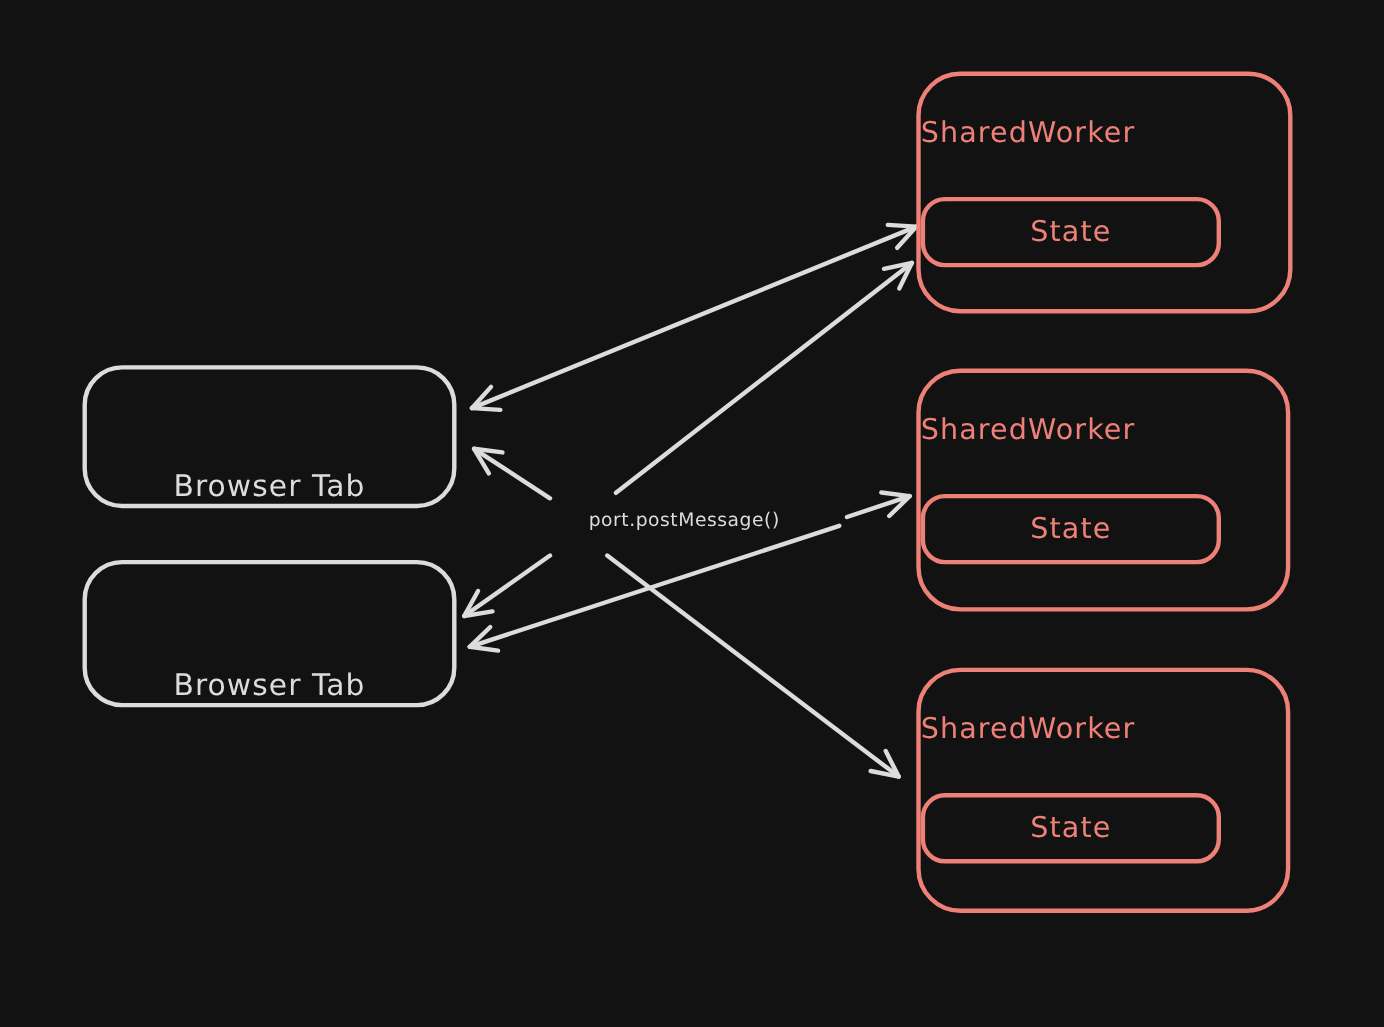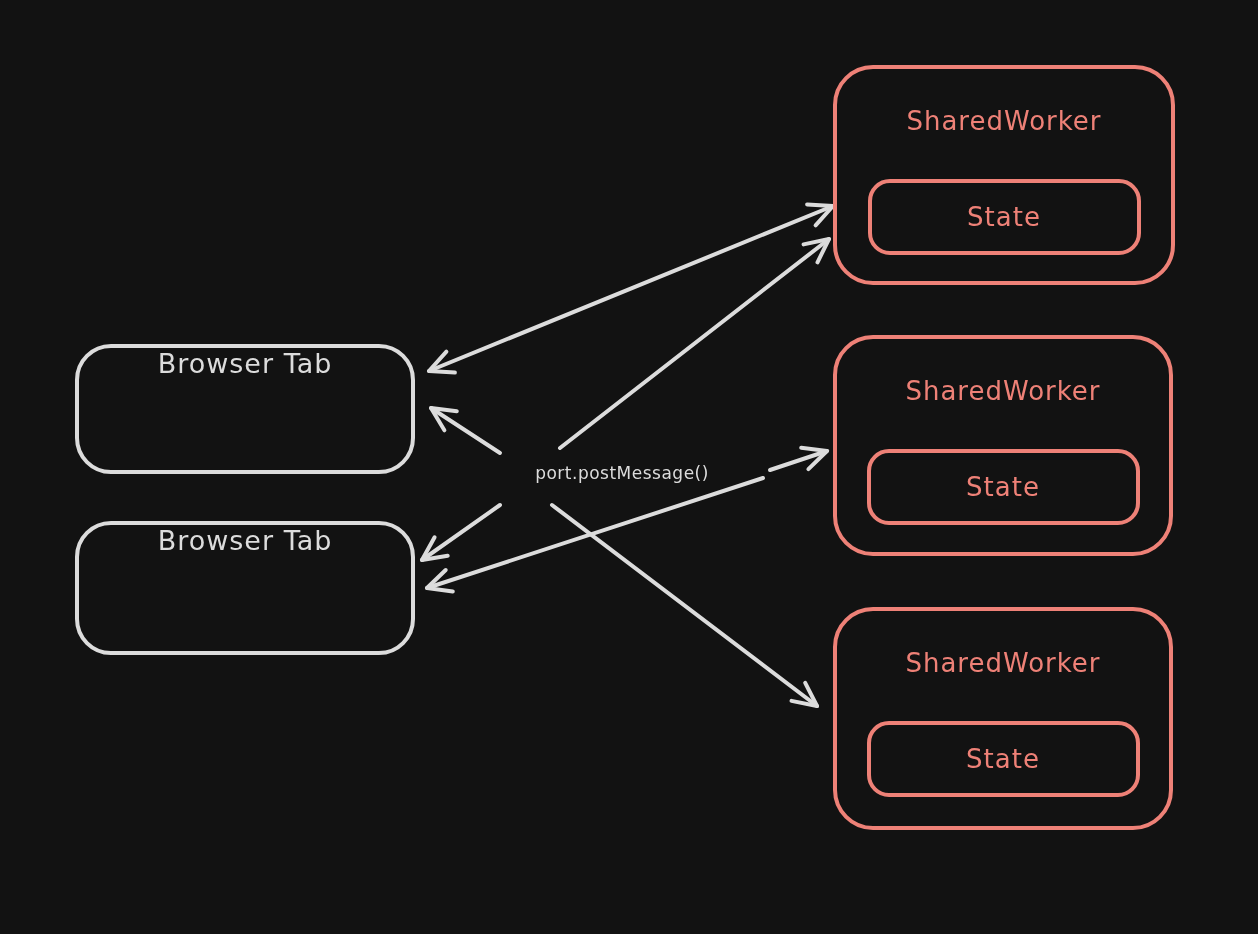--- a/index.html
+++ b/index.html
@@ -21,38 +21,37 @@
     stroke-linecap: round;
     stroke-linejoin: round;
   }
 
   .node { position: absolute; }
 
   .tab {
     border: 4px solid var(--light, #dcdcdc);
     border-radius: 36px;
     color: var(--light, #dcdcdc);
-    display: flex; align-items: flex-start; justify-content: center;
+    display: flex; align-items: flex-end; justify-content: center;
     font-size: 27px;
     letter-spacing: 1px;
-    margin-top: 12px;
   }
 
   .worker {
     border: 4px solid var(--salmon, #ee8177);
     border-radius: 40px;
     color: var(--salmon, #ee8177);
-    display: flex; flex-direction: column; align-items: center;
+    display: flex; flex-direction: column; 
     font-size: 26px;
     letter-spacing: 1px;
   }
   .worker-label { margin-top: 36px; line-height: 32px; }
   .state {
     margin-top: 42px;
-    width: 273px; height: 76px;
+    width: 273px; height: 64px;
     border: 4px solid var(--salmon, #ee8177);
     border-radius: 22px;
     display: flex; align-items: center; justify-content: center;
   }
 
   .center-label {
     position: absolute;
     left: 462px; top: 456px; width: 320px;
     text-align: center;
     color: var(--light, #dcdcdc);

